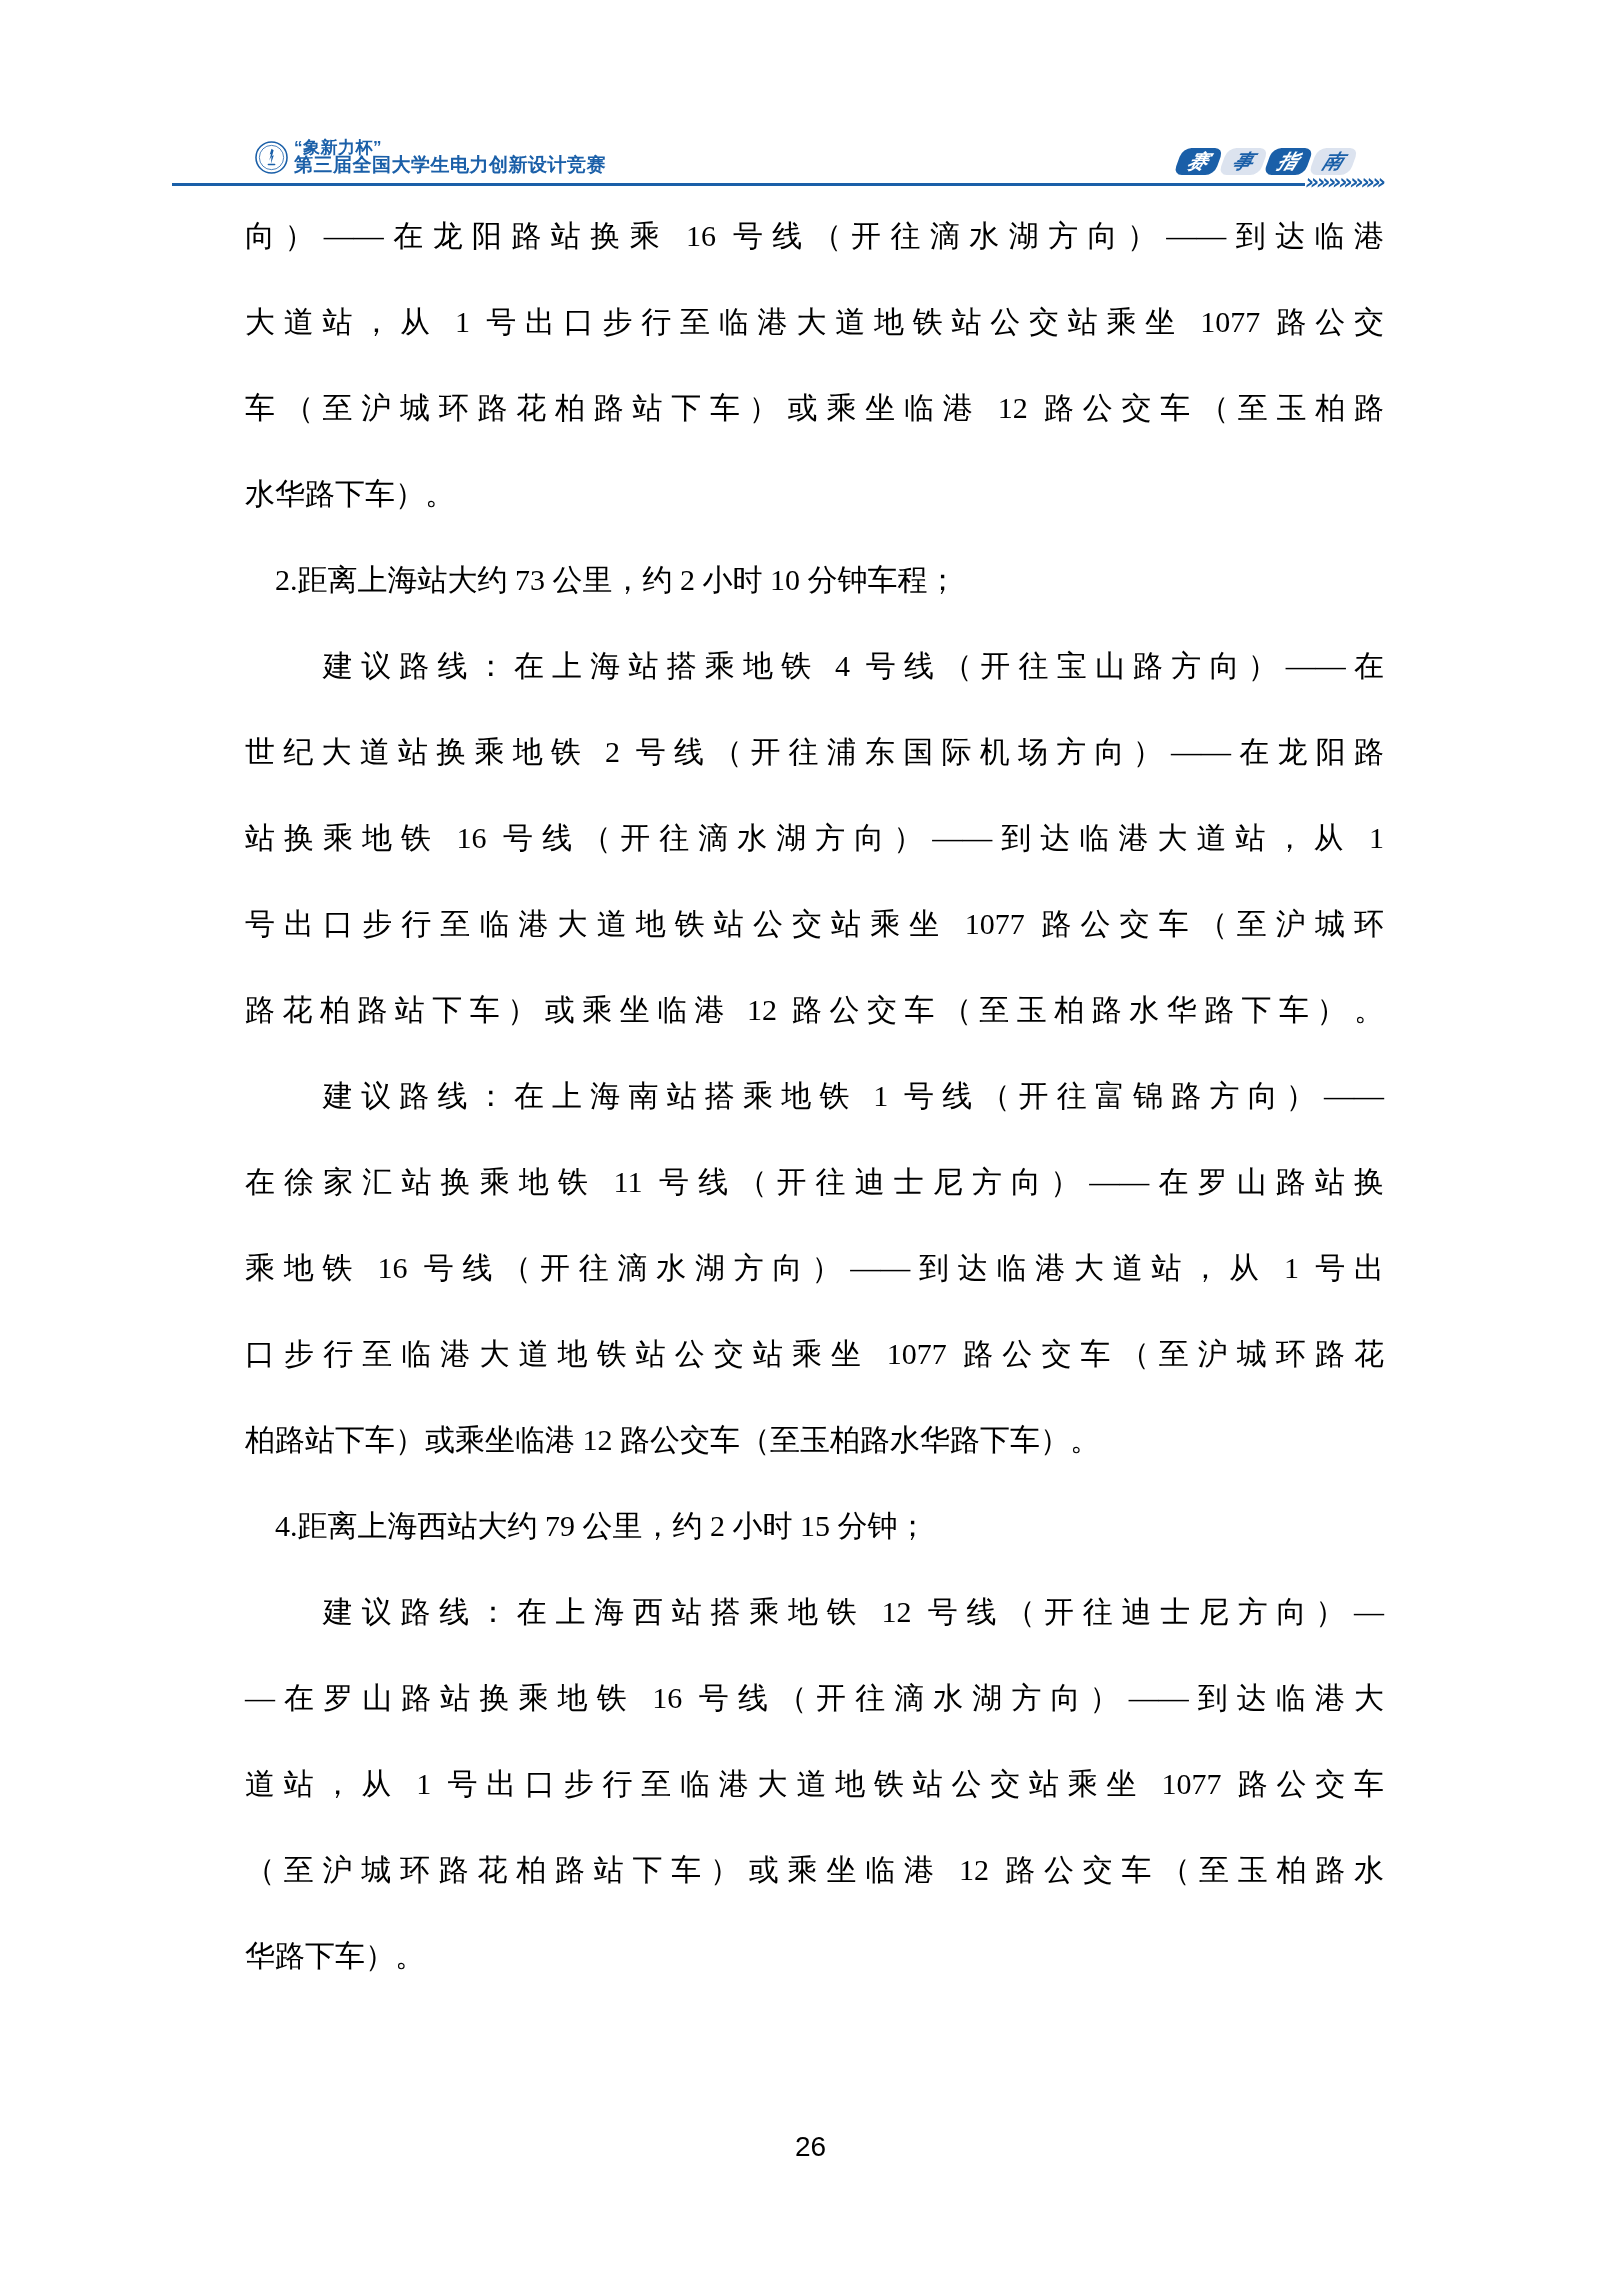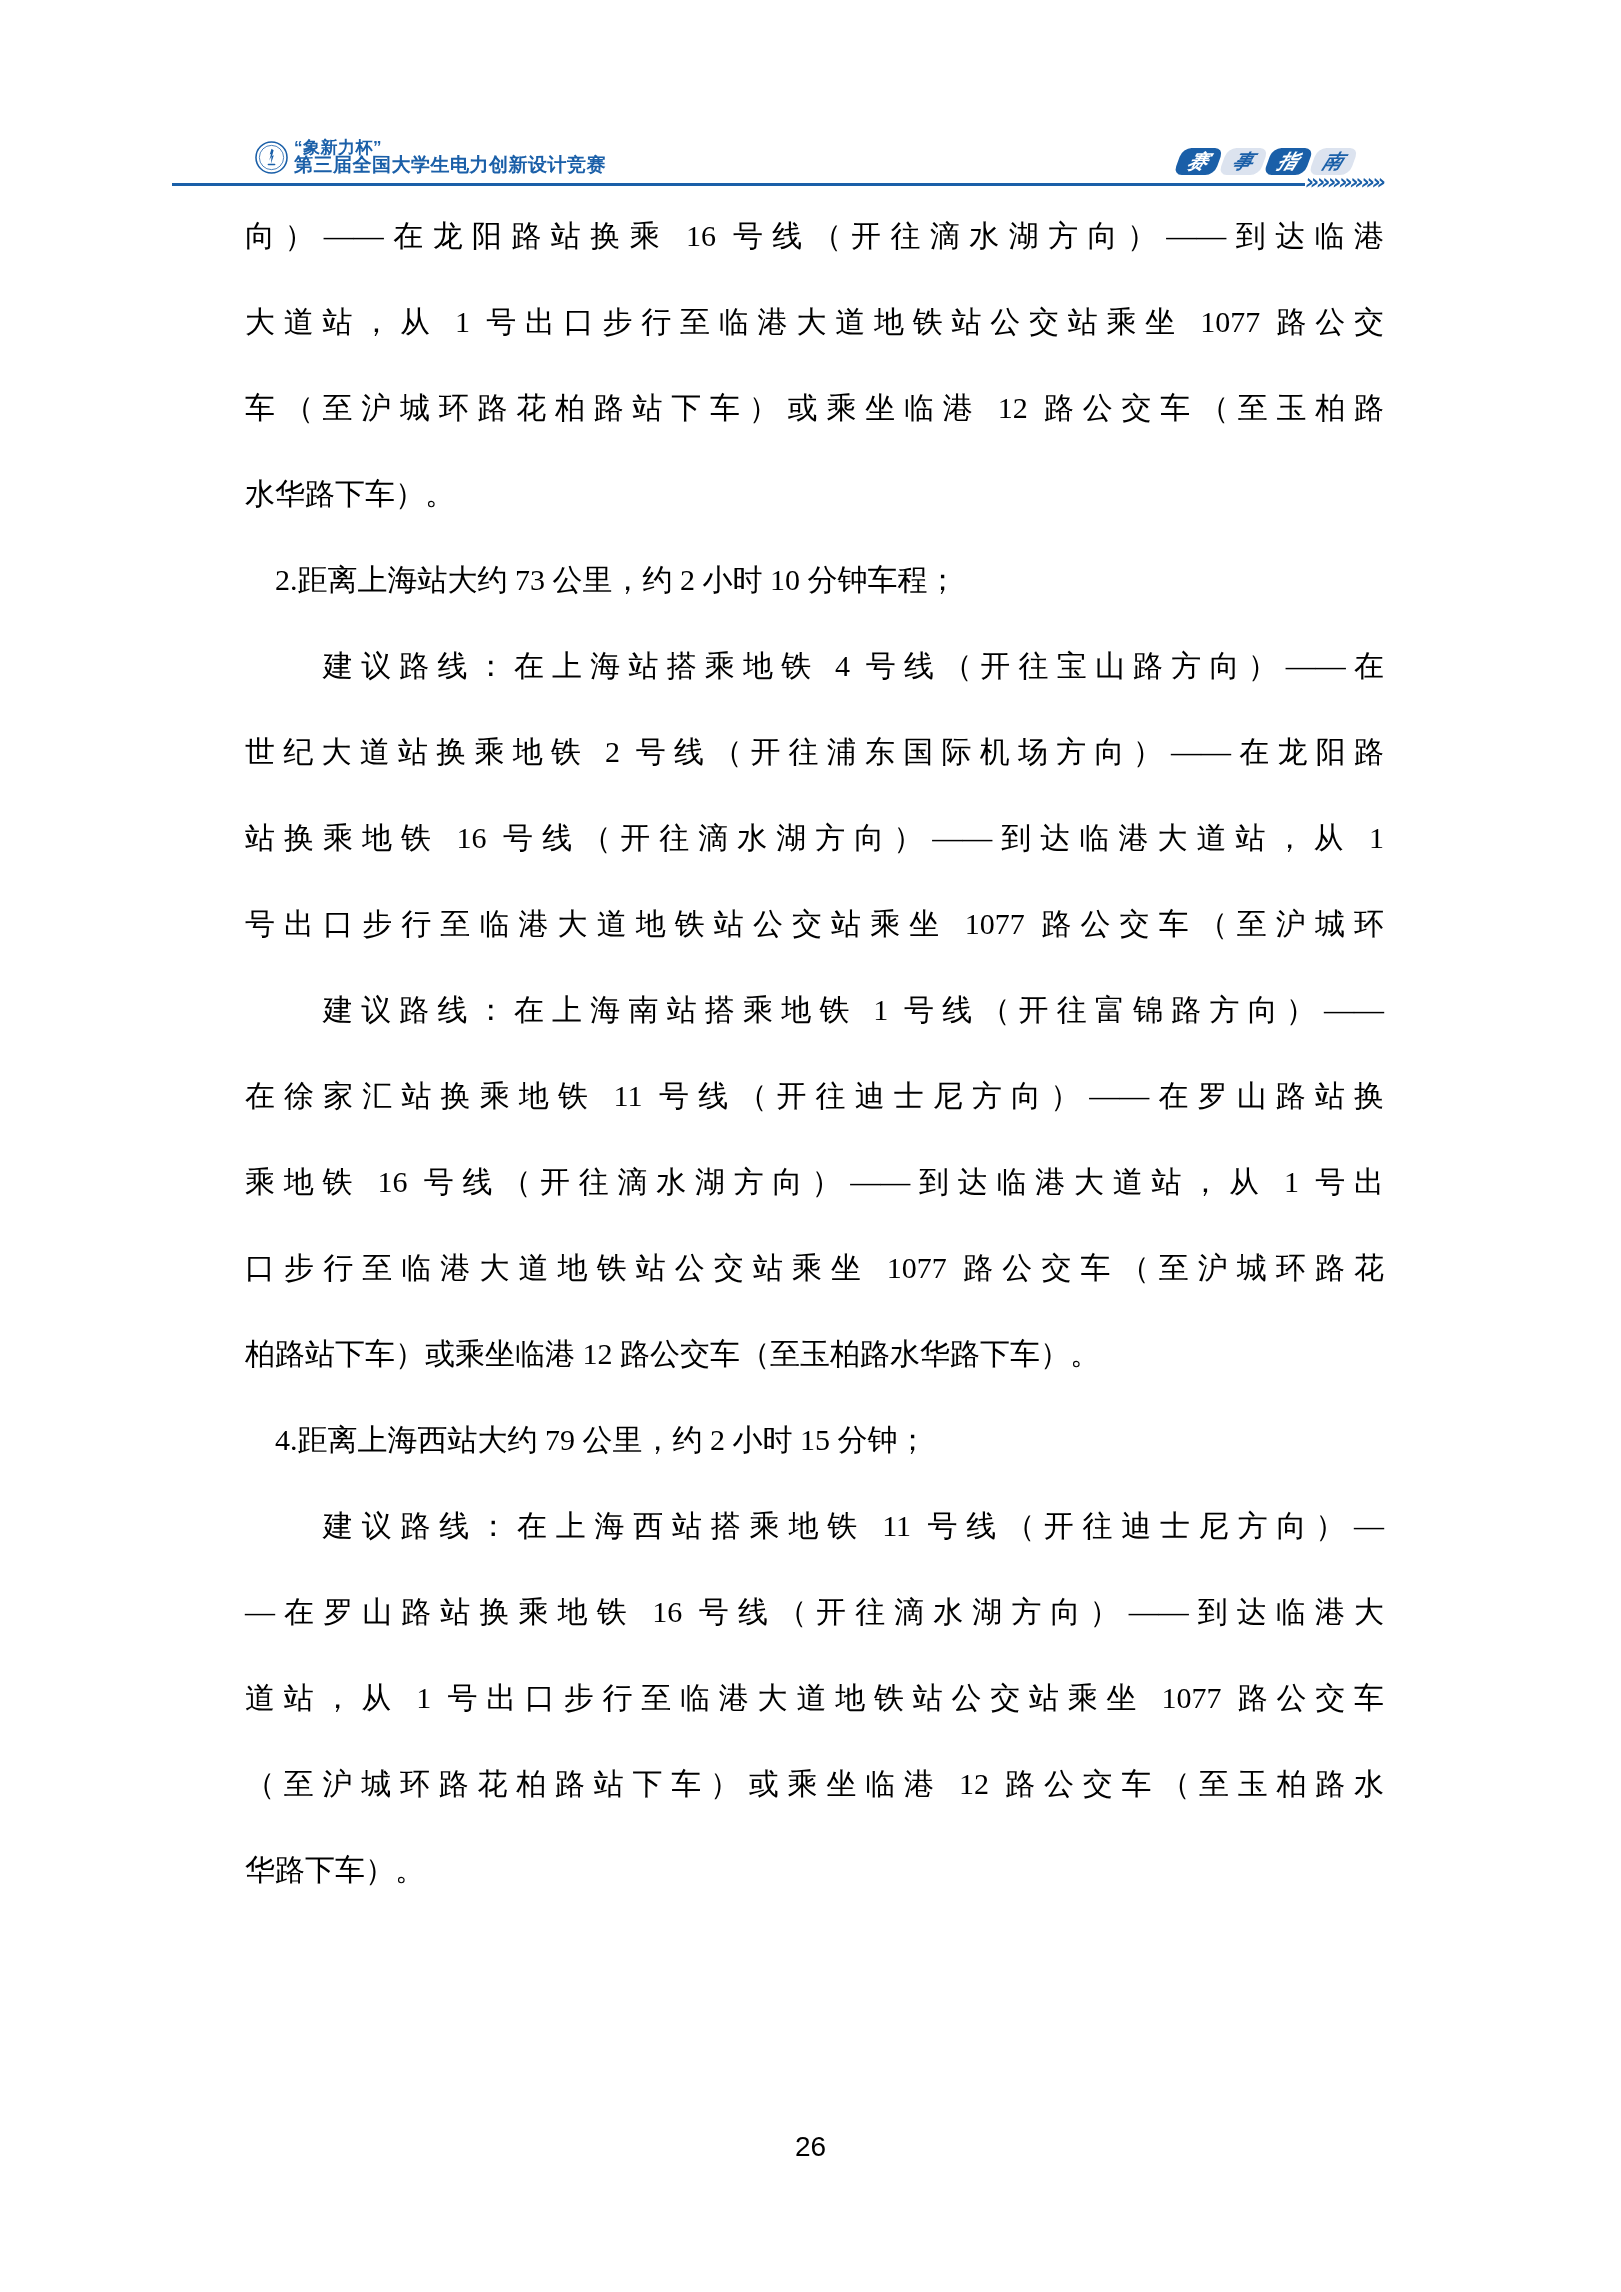--- a/index.html
+++ b/index.html
@@ -93,27 +93,28 @@
   <main class="body-text">
       <div class="line j">向）——在龙阳路站换乘 16 号线（开往滴水湖方向）——到达临港</div>
       <div class="line j">大道站，从 1 号出口步行至临港大道地铁站公交站乘坐 1077 路公交</div>
       <div class="line j">车（至沪城环路花柏路站下车）或乘坐临港 12 路公交车（至玉柏路</div>
       <div class="line l">水华路下车）。</div>
       <div class="line l ind-num">2.距离上海站大约 73 公里，约 2 小时 10 分钟车程；</div>
       <div class="line j ind-para">建议路线：在上海站搭乘地铁 4 号线（开往宝山路方向）——在</div>
       <div class="line j">世纪大道站换乘地铁 2 号线（开往浦东国际机场方向）——在龙阳路</div>
       <div class="line j">站换乘地铁 16 号线（开往滴水湖方向）——到达临港大道站，从 1</div>
       <div class="line j">号出口步行至临港大道地铁站公交站乘坐 1077 路公交车（至沪城环</div>
+      <div class="line j">路花柏路站下车）或乘坐临港 12 路公交车（至玉柏路水华路下车）。</div>
       <div class="line j ind-para">建议路线：在上海南站搭乘地铁 1 号线（开往富锦路方向）——</div>
       <div class="line j">在徐家汇站换乘地铁 11 号线（开往迪士尼方向）——在罗山路站换</div>
       <div class="line j">乘地铁 16 号线（开往滴水湖方向）——到达临港大道站，从 1 号出</div>
       <div class="line j">口步行至临港大道地铁站公交站乘坐 1077 路公交车（至沪城环路花</div>
       <div class="line l">柏路站下车）或乘坐临港 12 路公交车（至玉柏路水华路下车）。</div>
       <div class="line l ind-num">4.距离上海西站大约 79 公里，约 2 小时 15 分钟；</div>
-      <div class="line j ind-para">建议路线：在上海西站搭乘地铁 11 号线（开往迪士尼方向）—</div>
+      <div class="line j ind-para">建议路线：在上海西站搭乘地铁 12 号线（开往迪士尼方向）—</div>
       <div class="line j">—在罗山路站换乘地铁 16 号线（开往滴水湖方向）——到达临港大</div>
       <div class="line j">道站，从 1 号出口步行至临港大道地铁站公交站乘坐 1077 路公交车</div>
       <div class="line j">（至沪城环路花柏路站下车）或乘坐临港 12 路公交车（至玉柏路水</div>
       <div class="line l">华路下车）。</div>
     </main>
 
   <div class="page-number">26</div>
 
 </div>
 

